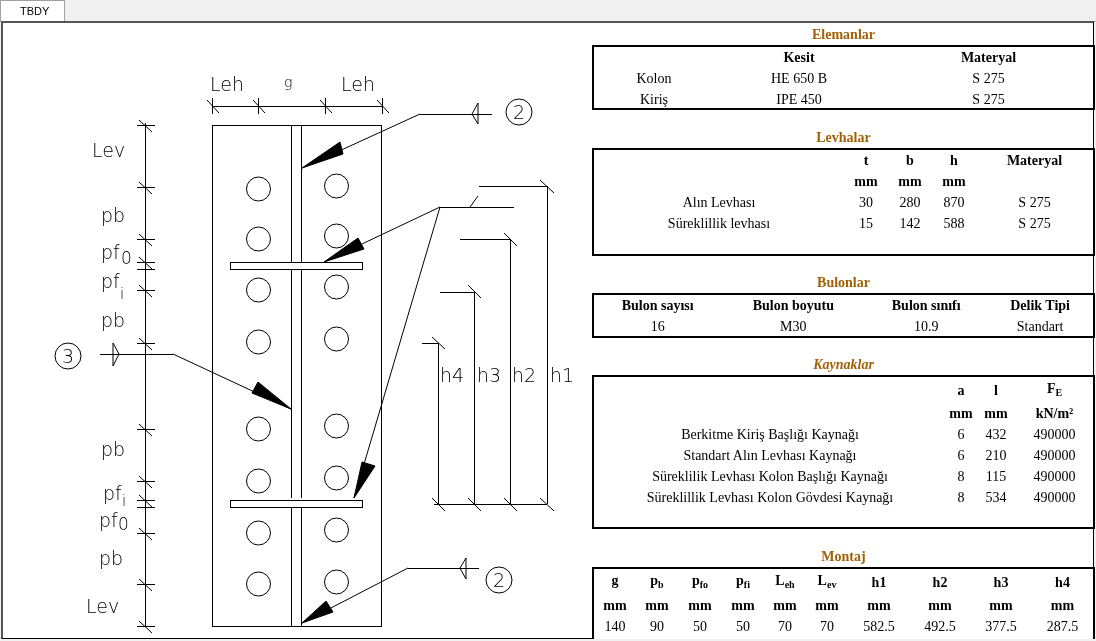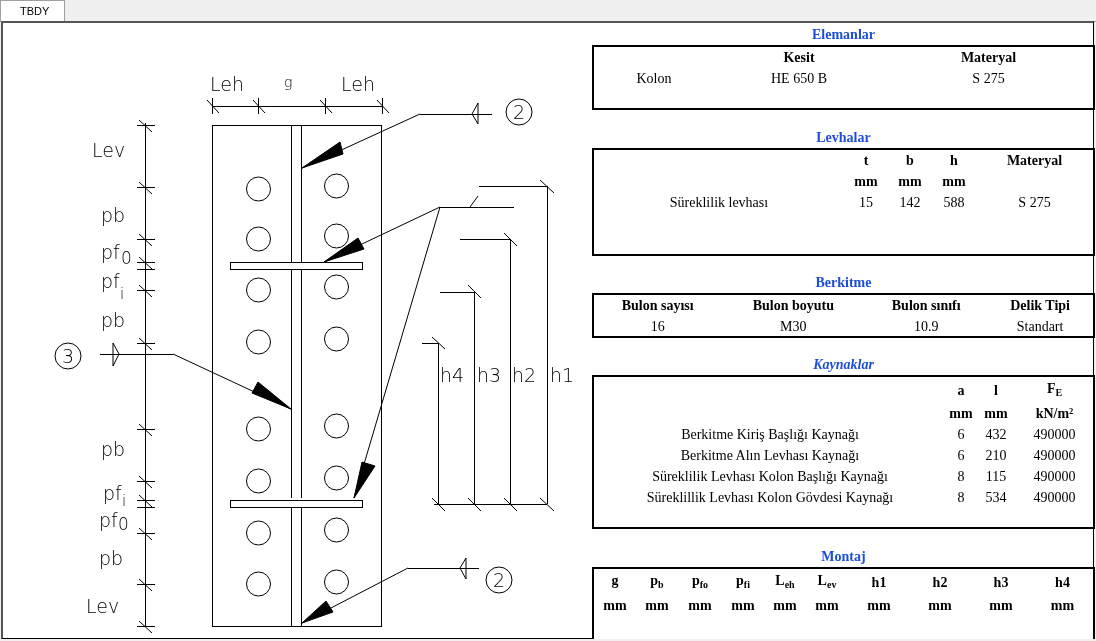--- a/index.html
+++ b/index.html
@@ -2,21 +2,21 @@
 <html><head>
 <meta charset="utf-8">
 <style>
   html, body { margin:0; padding:0; }
   body { width:1096px; height:641px; background:#f0f0f0; position:relative; overflow:hidden; font-family:"Liberation Serif", serif; }
   .tabbar { position:absolute; left:0; top:0; width:1096px; height:21px; background:#f0f0f0; border-bottom:1px solid #a0a0a0; }
   .tab { position:absolute; left:0; top:0; height:21px; width:65px; background:#fff; border:1px solid #a0a0a0; border-bottom:none; font-family:"Liberation Sans", sans-serif; font-size:11px; line-height:21px; padding-left:19px; box-sizing:border-box; color:#000; cursor:default; }
   .content { position:absolute; left:1px; top:21px; width:1093px; height:618px; background:#fff; border:1px solid #000; border-top:2px solid #555; border-left:2px solid #555; box-sizing:border-box; }
   svg.drawing { position:absolute; left:0; top:0; }
   .dtext { font-family:"DejaVu Sans", sans-serif; font-weight:200; fill:#000; }
-  .sec-title { position:absolute; font-weight:bold; font-size:14px; text-align:center; color:#1d4ed8; }
+  .sec-title { position:absolute; font-weight:bold; font-size:14px; text-align:center; color:#a16207; }
   .box { position:absolute; border:2px solid #000; border-right-width:2px; box-sizing:border-box; background:#fff; }
   table { border-collapse:collapse; width:100%; font-size:14px; color:#000; }
   td, th { padding:0; text-align:center; height:21px; line-height:21px; white-space:nowrap; }
   th { font-weight:bold; }
   sub { font-size:10px; vertical-align:-3px; }
 </style>
 </head>
 <body>
 
 <div class="tabbar">
@@ -203,20 +203,25 @@
         <tr style="height:21px">
       <th></th>
       <th>Kesit</th>
       <th>Materyal</th>
     </tr>
     <tr>
       <td>Kolon</td>
       <td>HE 650 B</td>
       <td>S 275</td>
     </tr>
+    <tr>
+      <td>Kiriş</td>
+      <td>IPE 450</td>
+      <td>S 275</td>
+    </tr>
   </tbody>
     </table>
 </div>
 
 <div class="sec-title" style="left:592px; top:130px; width:503px;">Levhalar</div>
 <div class="box" style="left:592px; top:148px; width:503px; height:108px;">
   <table>
     <colgroup>
         <col style="width:250px">
         <col style="width:44px">
@@ -233,31 +238,38 @@
       <th>Materyal</th>
     </tr>
     <tr>
       <th></th>
       <th>mm</th>
       <th>mm</th>
       <th>mm</th>
       <th></th>
     </tr>
     <tr>
-      <td>Süreklilik levhası</td>
+      <td>Alın Levhası</td>
+      <td>30</td>
+      <td>280</td>
+      <td>870</td>
+      <td>S 275</td>
+    </tr>
+    <tr>
+      <td>Süreklillik levhası</td>
       <td>15</td>
       <td>142</td>
       <td>588</td>
       <td>S 275</td>
     </tr>
   </tbody>
     </table>
 </div>
 
-<div class="sec-title" style="left:592px; top:275px; width:503px;">Berkitme</div>
+<div class="sec-title" style="left:592px; top:275px; width:503px;">Bulonlar</div>
 <div class="box" style="left:592px; top:293px; width:503px; height:45px;">
   <table>
     <tbody>
         <tr>
       <th>Bulon sayısı</th>
       <th>Bulon boyutu</th>
       <th>Bulon sınıfı</th>
       <th>Delik Tipi</th>
     </tr>
     <tr>
@@ -292,21 +304,21 @@
       <th>mm</th>
       <th>kN/m²</th>
     </tr>
     <tr>
       <td>Berkitme Kiriş Başlığı Kaynağı</td>
       <td>6</td>
       <td>432</td>
       <td>490000</td>
     </tr>
     <tr>
-      <td>Berkitme Alın Levhası Kaynağı</td>
+      <td>Standart Alın Levhası Kaynağı</td>
       <td>6</td>
       <td>210</td>
       <td>490000</td>
     </tr>
     <tr>
       <td>Süreklilik Levhası Kolon Başlığı Kaynağı</td>
       <td>8</td>
       <td>115</td>
       <td>490000</td>
     </tr>
@@ -353,15 +365,27 @@
       <th>mm</th>
       <th>mm</th>
       <th>mm</th>
       <th>mm</th>
       <th>mm</th>
       <th>mm</th>
       <th>mm</th>
       <th>mm</th>
       <th>mm</th>
     </tr>
+    <tr>
+      <td>140</td>
+      <td>90</td>
+      <td>50</td>
+      <td>50</td>
+      <td>70</td>
+      <td>70</td>
+      <td>582.5</td>
+      <td>492.5</td>
+      <td>377.5</td>
+      <td>287.5</td>
+    </tr>
   </tbody>
     </table>
 </div>
 
 </body></html>

